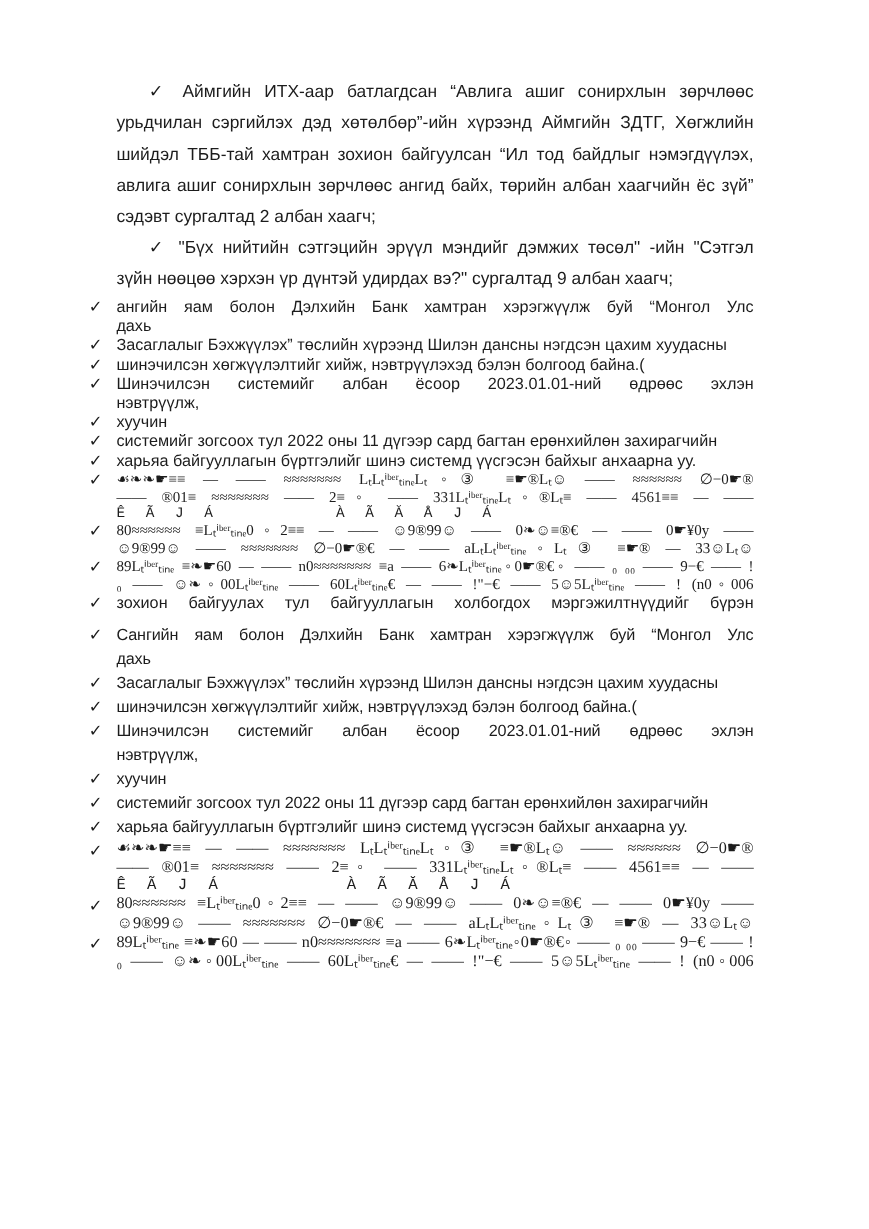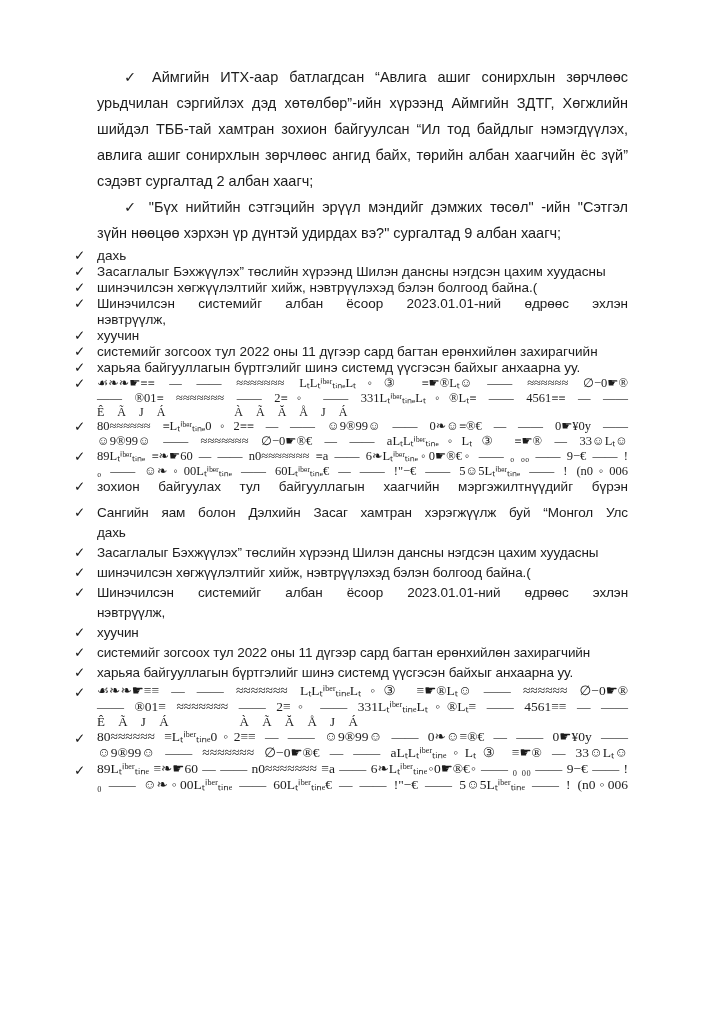--- a/index.html
+++ b/index.html
@@ -49,21 +49,21 @@
 
   
   .garb {
     font-family: Liberation Serif, serif;
     letter-spacing: 0;
     white-space: normal;
   }
   .half1 .garb { font-size: 12.5px; line-height: 15px; }
   .half2 .garb { font-size: 13.5px; line-height: 16px; }
   .accents {
-    font-family: Liberation Serif, serif;
+    font-family: Liberation Mono, monospace;
     white-space: pre;
     letter-spacing: 5px;
     text-align: center;
     text-align-last: left;
   }
   .half1 .accents { font-size: 12px; line-height: 13px; }
   .half2 .accents { font-size: 13px; line-height: 14px; }
 </style>
 </head>
 <body>
@@ -72,20 +72,21 @@
 
   <div class="sec1">
     <p class="para"><span class="check">✓</span><span>Аймгийн ИТХ-аар батлагдсан “Авлига ашиг сонирхлын зөрчлөөс урьдчилан сэргийлэх дэд хөтөлбөр”-ийн хүрээнд Аймгийн ЗДТГ, Хөгжлийн шийдэл ТББ-тай хамтран зохион байгуулсан “Ил тод байдлыг нэмэгдүүлэх, авлига ашиг сонирхлын зөрчлөөс ангид байх, төрийн албан хаагчийн ёс зүй” сэдэвт сургалтад 2 албан хаагч;</span></p>
     <p class="para"><span class="check">✓</span><span>"Бүх нийтийн сэтгэцийн эрүүл мэндийг дэмжих төсөл" -ийн "Сэтгэл зүйн нөөцөө хэрхэн үр дүнтэй удирдах вэ?" сургалтад 9 албан хаагч;</span></p>
   </div>
 
   <div class="list half1">
 
     <div class="li">
       <span class="check">✓</span>
+      <span class="line stretch">ангийн яам болон Дэлхийн Банк хамтран хэрэгжүүлж буй “Монгол Улс</span>
       <span class="line">дахь</span>
     </div>
     <div class="li">
       <span class="check">✓</span>
       <span class="line">Засаглалыг Бэхжүүлэх” төслийн хүрээнд Шилэн дансны нэгдсэн цахим хуудасны</span>
     </div>
     <div class="li">
       <span class="check">✓</span>
       <span class="line">шинэчилсэн хөгжүүлэлтийг хийж, нэвтрүүлэхэд бэлэн болгоод байна.(</span>
     </div>
@@ -119,29 +120,29 @@
       <span class="line garb stretch">☺9®99☺ —— ≈≈≈≈≈≈≈ ∅−0☛®€ — —— aLₜLₜⁱᵇᵉʳₜᵢₙₑ◦Lₜ③ ≡☛® — 33☺Lₜ☺</span>
     </div>
     <div class="li">
       <span class="check">✓</span>
       <span class="line garb stretch">89Lₜⁱᵇᵉʳₜᵢₙₑ ≡❧☛60 — —— n0≈≈≈≈≈≈≈ ≡a —— 6❧Lₜⁱᵇᵉʳₜᵢₙₑ◦0☛®€◦ —— ₀ ₀₀ —— 9−€ —— !</span>
       <span class="line garb stretch">₀ —— ☺❧◦00Lₜⁱᵇᵉʳₜᵢₙₑ —— 60Lₜⁱᵇᵉʳₜᵢₙₑ€ — —— !"−€ —— 5☺5Lₜⁱᵇᵉʳₜᵢₙₑ —— ! (n0◦006</span>
     </div>
 
     <div class="li">
       <span class="check">✓</span>
-      <span class="line stretch">зохион байгуулах тул байгууллагын хаагчийн мэргэжилтнүүдийг бүрэн</span>
+      <span class="line stretch">зохион байгуулах тул байгууллагын холбогдох мэргэжилтнүүдийг бүрэн</span>
     </div>
   </div>
 
   <div class="list half2">
 
     <div class="li">
       <span class="check">✓</span>
-      <span class="line stretch">Сангийн яам болон Дэлхийн Засаг хамтран хэрэгжүүлж буй “Монгол Улс</span>
+      <span class="line stretch">Сангийн яам болон Дэлхийн Банк хамтран хэрэгжүүлж буй “Монгол Улс</span>
       <span class="line">дахь</span>
     </div>
     <div class="li">
       <span class="check">✓</span>
       <span class="line">Засаглалыг Бэхжүүлэх” төслийн хүрээнд Шилэн дансны нэгдсэн цахим хуудасны</span>
     </div>
     <div class="li">
       <span class="check">✓</span>
       <span class="line">шинэчилсэн хөгжүүлэлтийг хийж, нэвтрүүлэхэд бэлэн болгоод байна.(</span>
     </div>

